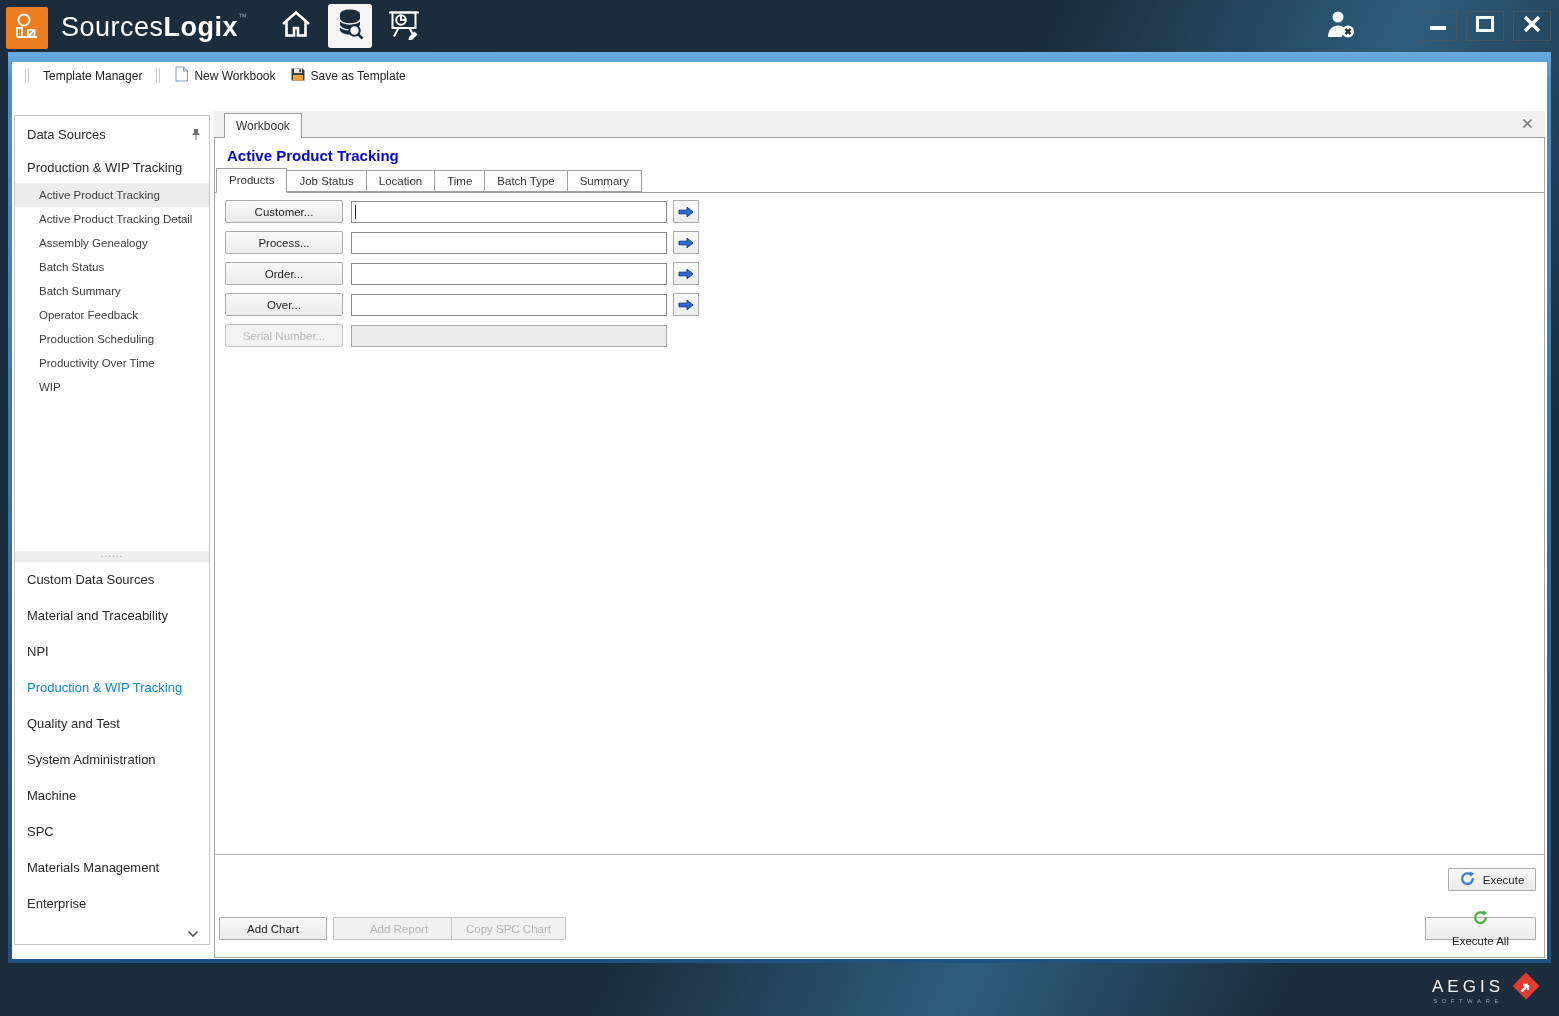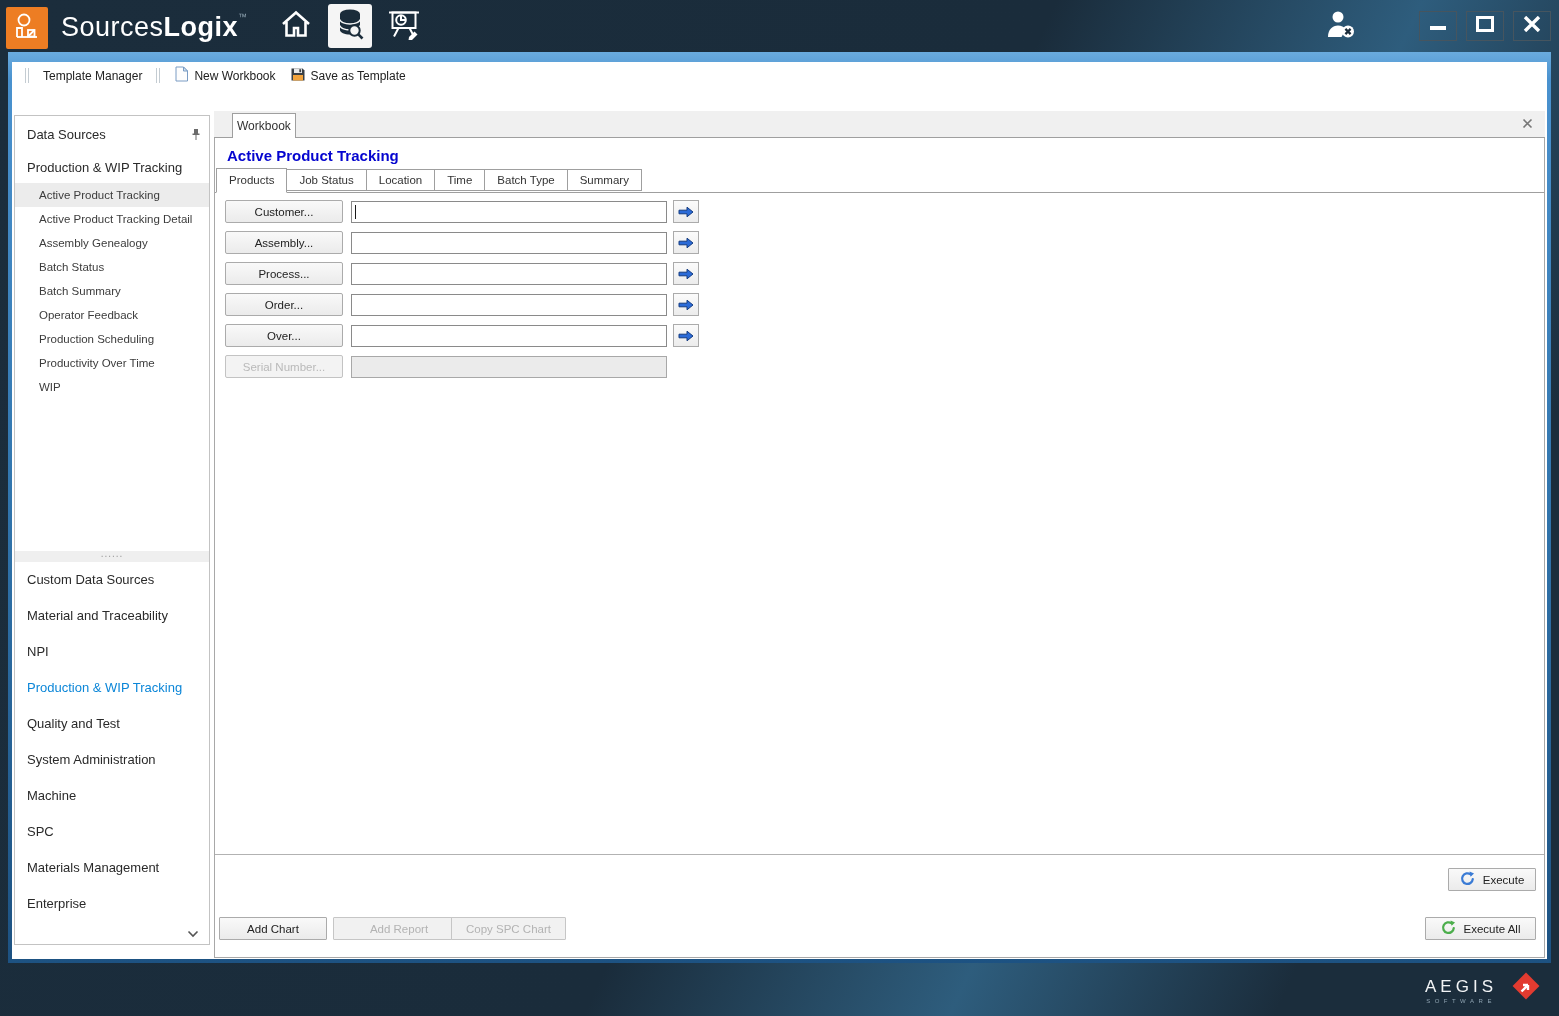--- a/index.html
+++ b/index.html
@@ -54,29 +54,29 @@
   .sb-spacer { flex:1; }
   .sb-splitter { height:11px; background:#efefef; text-align:center; color:#9a9a9a;
                  font-size:10px; line-height:6px; letter-spacing:1px; }
   .sb-cat { height:36px; line-height:36px; padding-left:12px; font-size:13px; color:#2a2a2a; white-space:nowrap; }
   .sb-cat.selected { color:#0b86d8; }
   .sb-chevron { height:22px; display:flex; justify-content:flex-end; align-items:center; padding-right:10px; }
 
   
   .main { position:absolute; left:202px; top:49px; right:2px; bottom:1px; }
   .wb-strip { position:relative; height:27px; background:#f0f0f0; border-bottom:1px solid #9f9f9f; }
-  .wb-tab { position:absolute; left:18px; top:2px; bottom:-1px; background:#fff;
-            border:1px solid #9f9f9f; border-bottom:none; padding:0 4px; line-height:24px;
+  .wb-tab { position:absolute; left:10px; top:2px; bottom:-1px; background:#fff;
+            border:1px solid #9f9f9f; border-bottom:none; padding:0 11px; line-height:24px;
             font-size:12px; color:#333; z-index:1; }
   .wb-close { position:absolute; right:12px; top:7px; display:flex; }
   .wb-body { position:absolute; top:27px; left:0; right:0; bottom:0; background:#fff;
              border:1px solid #a8a8a8; border-top:none; display:flex; flex-direction:column; }
   .wb-title { padding:9px 0 3px 12px; color:#0505cf; font-weight:bold; font-size:15px; }
 
-  .tabs { display:flex; align-items:center; padding-left:1px; border-bottom:1px solid #9f9f9f; height:26px; }
+  .tabs { display:flex; align-items:flex-end; padding-left:1px; border-bottom:1px solid #9f9f9f; height:26px; }
   .tab { height:22px; line-height:20px; padding:0 12px; font-size:11.5px; color:#333;
          background:#fff; border:1px solid #9f9f9f; margin-left:-1px; white-space:nowrap; }
   .tab:first-child { margin-left:0; }
   .tab.active { height:25px; line-height:23px; border-bottom:1px solid #fff; margin-bottom:-1px; z-index:2; position:relative; }
 
   .form { flex:1; padding-top:7px; overflow:hidden; }
   .frow { display:flex; align-items:center; height:23px; margin:0 0 8px 10px; }
   .fbtn { width:118px; height:23px; background:linear-gradient(180deg,#f9f9f9,#ebebeb);
           border:1px solid #ababab; border-radius:2px; font-size:11.5px; color:#222;
           font-family:"Liberation Sans", sans-serif;
@@ -102,24 +102,24 @@
   .criteria-tab { position:absolute; left:2px; top:0; bottom:0; width:138px; background:#fff;
                   border:1px solid #a3a3a3; border-bottom:none; padding:4px 6px 0 8px;
                   font-size:11.5px; color:#222; line-height:13px; z-index:1; }
   .criteria-tab-empty { position:absolute; left:140px; top:8px; bottom:0; width:27px;
                         background:#fff; border:1px solid #a3a3a3; border-bottom:none; border-left:none; z-index:1; }
 
   .bottom-row { height:53px; position:relative; }
   .btn-addchart { position:absolute; left:4px; top:13px; width:108px; }
   .btn-addreport { position:absolute; left:118px; top:13px; width:132px; }
   .btn-copyspc { position:absolute; left:236px; top:13px; width:115px; }
-  .btn-execall { position:absolute; right:8px; top:13px; width:111px; }
-
-  
-  .aegis { position:absolute; right:16px; bottom:6px; display:flex; align-items:center; gap:12px; }
+  .btn-execall { position:absolute; right:8px; top:13px; width:111px;flex-direction:column; }
+
+  
+  .aegis { position:absolute; right:16px; bottom:6px; display:flex; align-items:center; gap:5px; }
   .aegis-text { text-align:center; }
   .aegis-name { color:#f2f4f6; font-size:17px; letter-spacing:4px; font-weight:normal; }
   .aegis-sub { color:#8fa3b1; font-size:6px; letter-spacing:4.5px; margin-top:1px; }
 </style>
 </head>
 <body>
 
 <div class="titlebar">
   <div class="logo-box">
     <span>
@@ -305,31 +305,20 @@
               <input class="finput" value="" style="">
               <span class="caret"></span>
             </span>
             <span class="farrow">
               <svg width="16" height="12" viewBox="0 0 16 12">
                   <path d="M1 4.2 h8 V1.2 L15 6 L9 10.8 V7.8 H1 Z" fill="#2b6bd8" stroke="#123a80" stroke-width="1"></path>
                 </svg>
             </span>
           </div>
           <div class="frow">
-            <button class="fbtn">Assembly...</button>
-            <span class="finwrap">
-              <input class="finput" value="" style="">
-            </span>
-            <span class="farrow">
-              <svg width="16" height="12" viewBox="0 0 16 12">
-                  <path d="M1 4.2 h8 V1.2 L15 6 L9 10.8 V7.8 H1 Z" fill="#2b6bd8" stroke="#123a80" stroke-width="1"></path>
-                </svg>
-            </span>
-          </div>
-          <div class="frow">
             <button class="fbtn">Process...</button>
             <span class="finwrap">
               <input class="finput" value="" style="">
             </span>
             <span class="farrow">
               <svg width="16" height="12" viewBox="0 0 16 12">
                   <path d="M1 4.2 h8 V1.2 L15 6 L9 10.8 V7.8 H1 Z" fill="#2b6bd8" stroke="#123a80" stroke-width="1"></path>
                 </svg>
             </span>
           </div>

